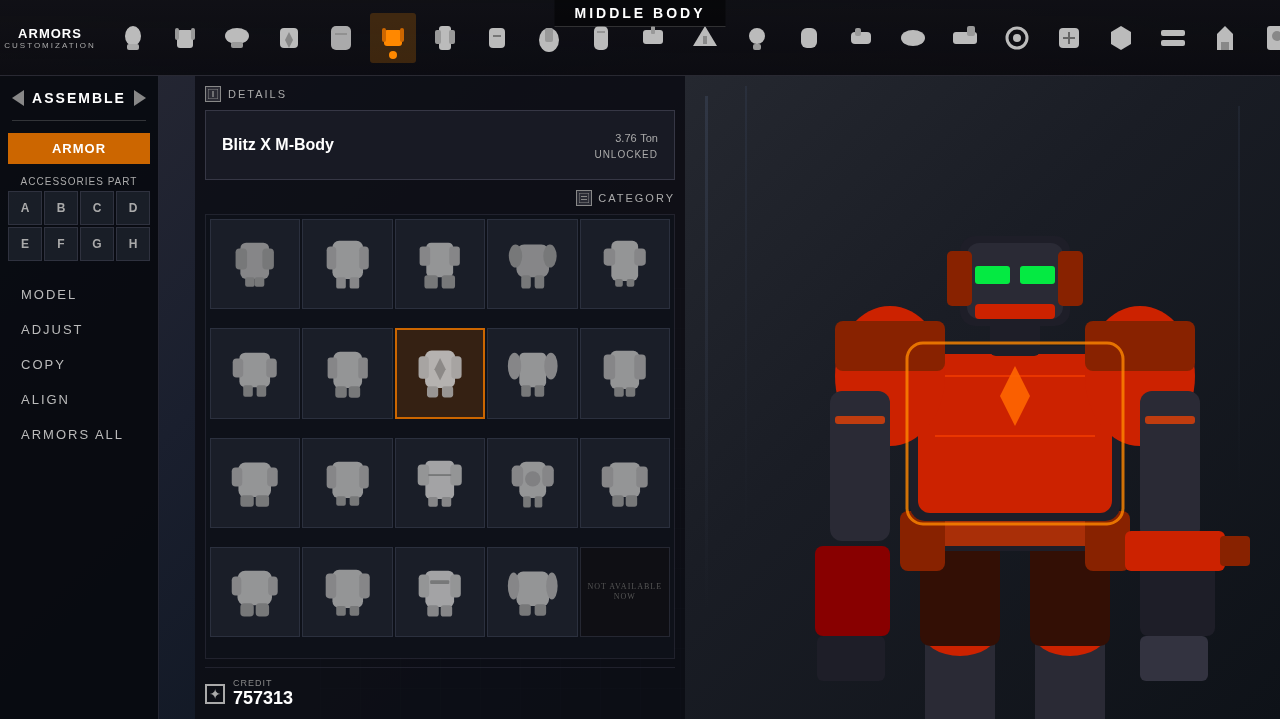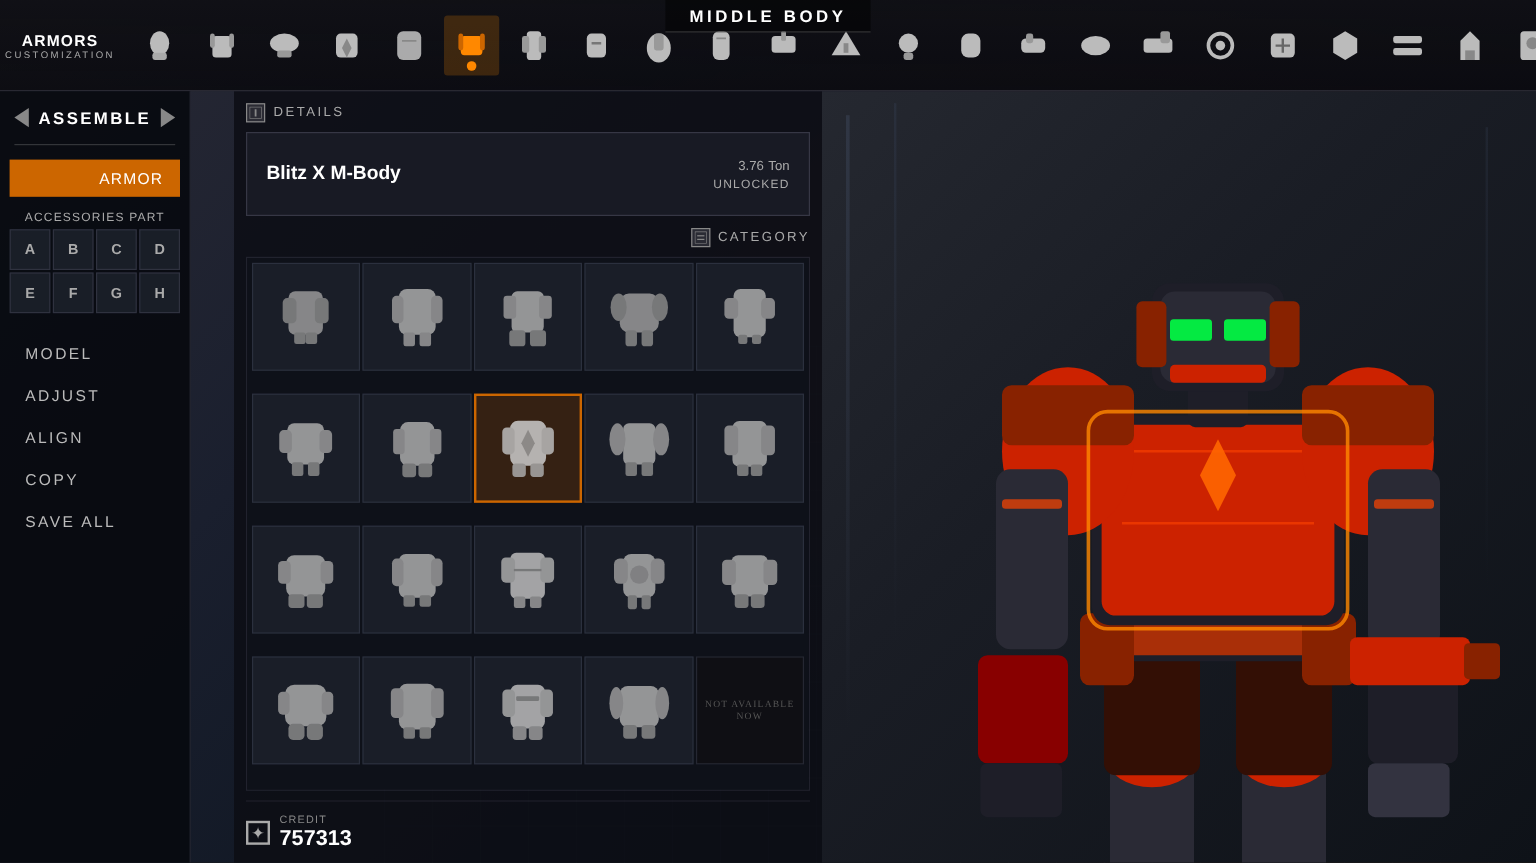--- a/index.html
+++ b/index.html
@@ -183,24 +183,24 @@
       background: rgba(150,150,150,0.3);
       margin: 0 12px 8px;
     }
 
     .armor-btn {
       margin: 4px 8px;
       padding: 8px 14px;
       background: #cc6600;
       color: #ffffff;
       font-size: 13px;
-      font-weight: normal;
+      font-weight: bold;
       letter-spacing: 1px;
       cursor: pointer;
-      text-align: right;
+      text-align: center;
     }
 
     .accessories-label {
       color: #aaaaaa;
       font-size: 10px;
       letter-spacing: 1px;
       padding: 8px 12px 4px;
       text-align: center;
     }
 
@@ -722,23 +722,23 @@
     <div class="acc-cell">D</div>
     <div class="acc-cell">E</div>
     <div class="acc-cell">F</div>
     <div class="acc-cell">G</div>
     <div class="acc-cell">H</div>
   </div>
 
   <div class="sidebar-menu">
     <div class="sidebar-menu-item">MODEL</div>
     <div class="sidebar-menu-item">ADJUST</div>
+    <div class="sidebar-menu-item">COPY</div>
     <div class="sidebar-menu-item">ALIGN</div>
-    <div class="sidebar-menu-item">COPY</div>
-    <div class="sidebar-menu-item">SAVE ALL</div>
+    <div class="sidebar-menu-item">ARMORS ALL</div>
   </div>
 </div>
 
 <div class="main-panel">
 
   <div class="details-header">
     <div class="details-icon">
       <svg width="10" height="10" viewBox="0 0 10 10">
           <rect x="0" y="0" width="10" height="10" fill="none" stroke="#888" stroke-width="1"></rect>
           <line x1="5" y1="2" x2="5" y2="8" stroke="#888" stroke-width="1.5"></line>

